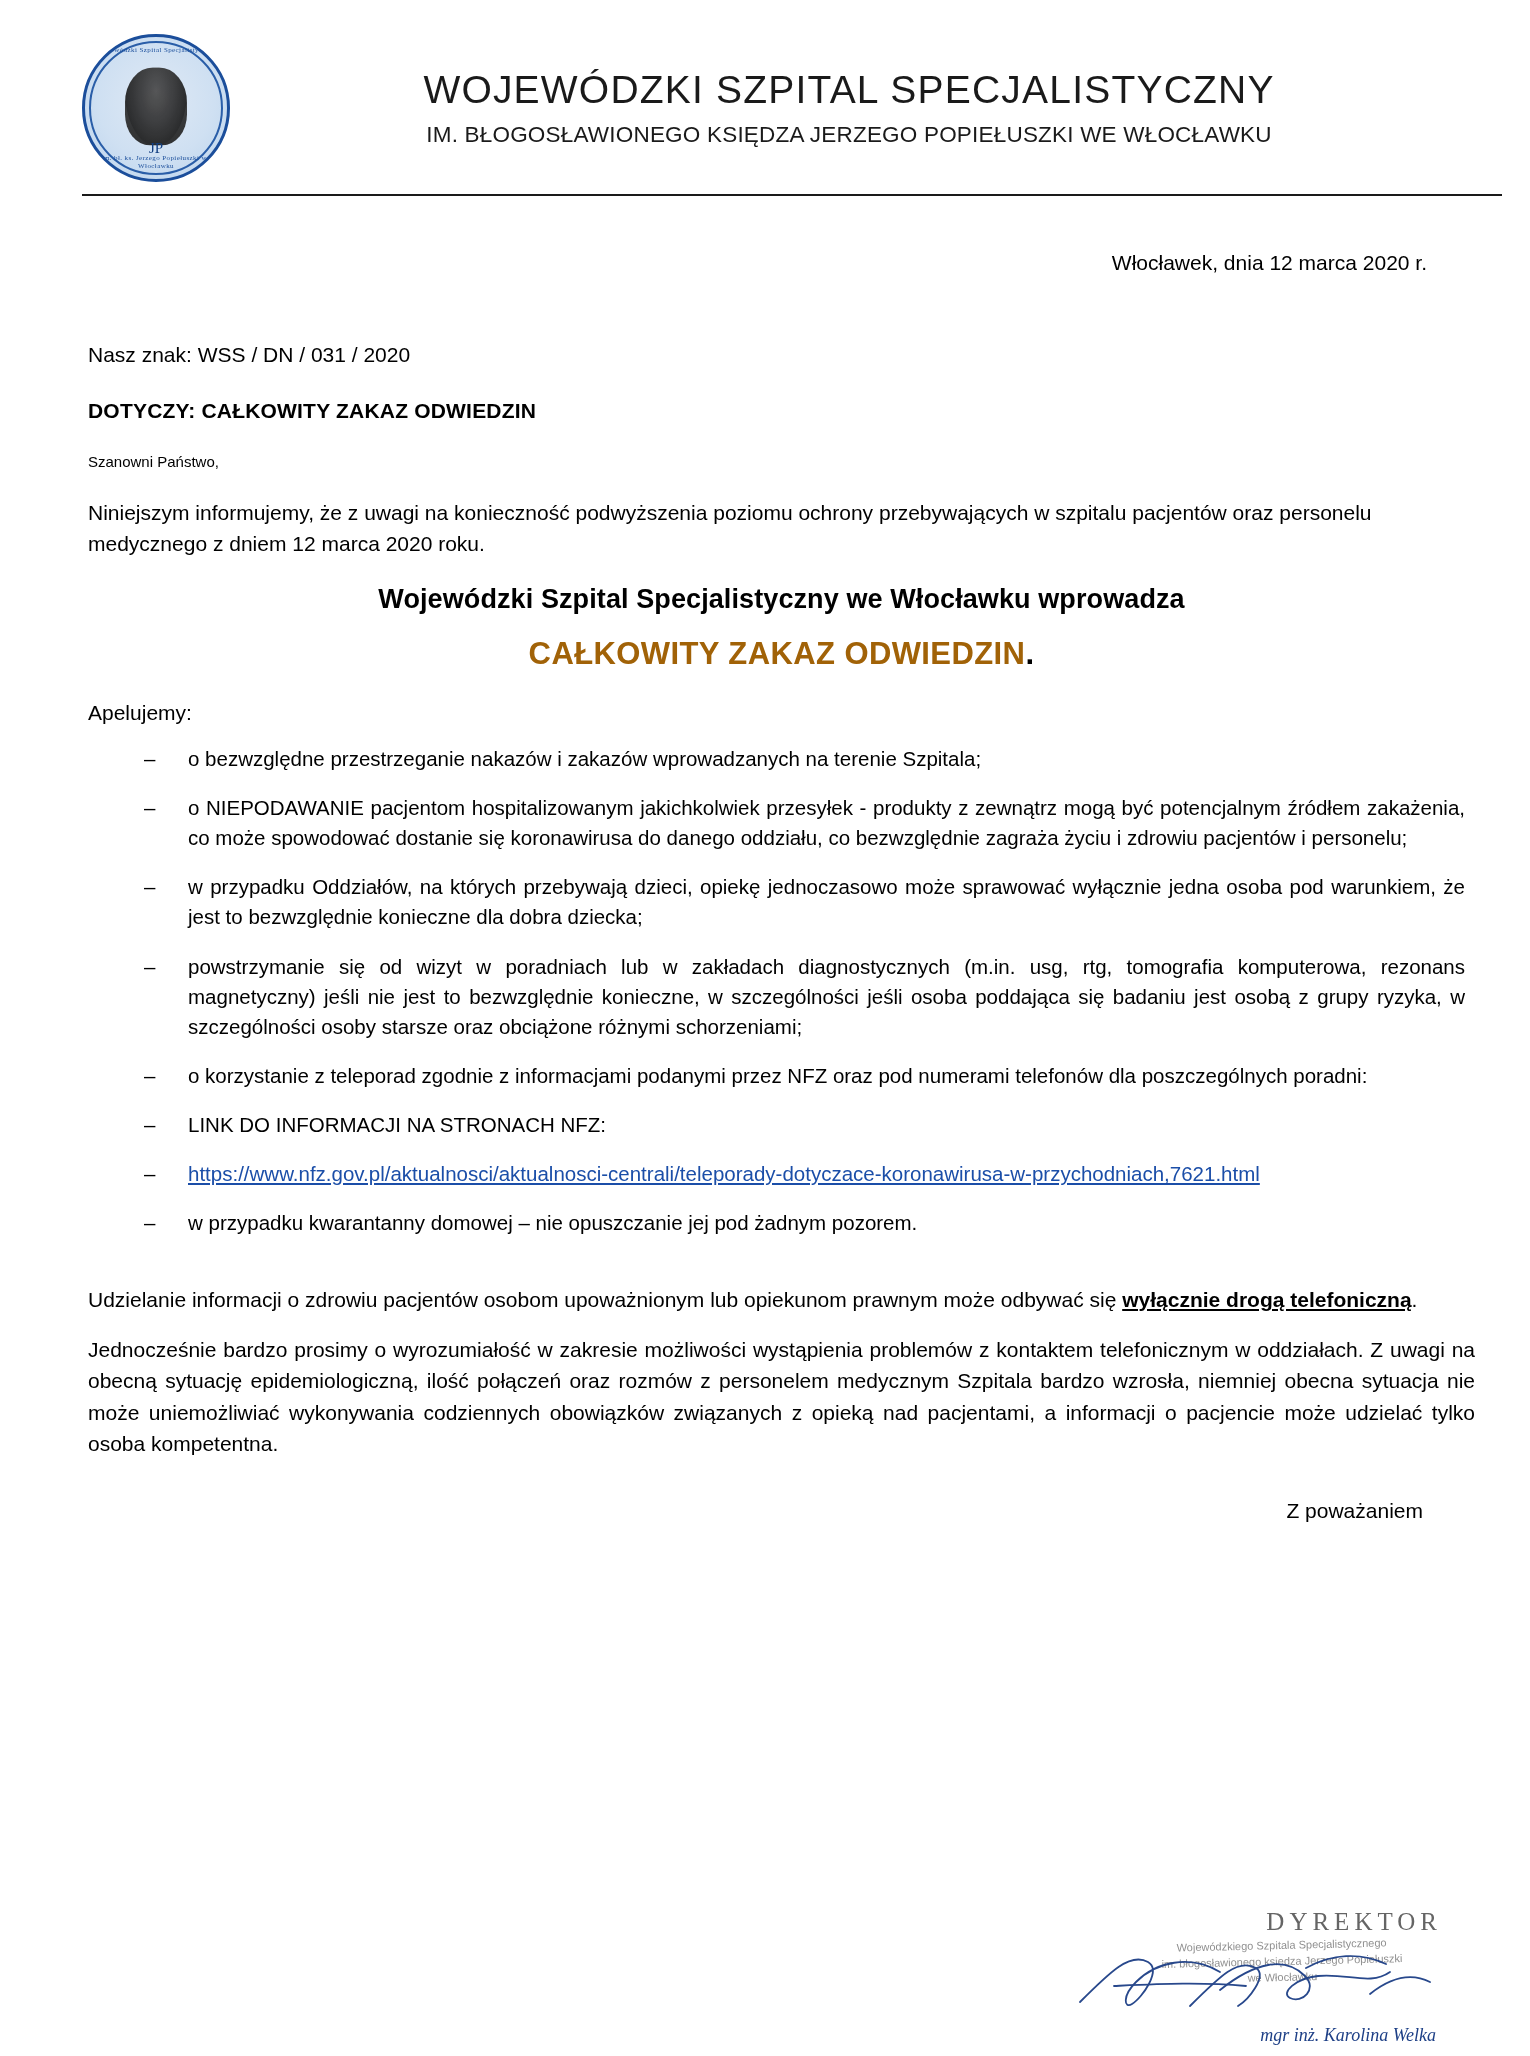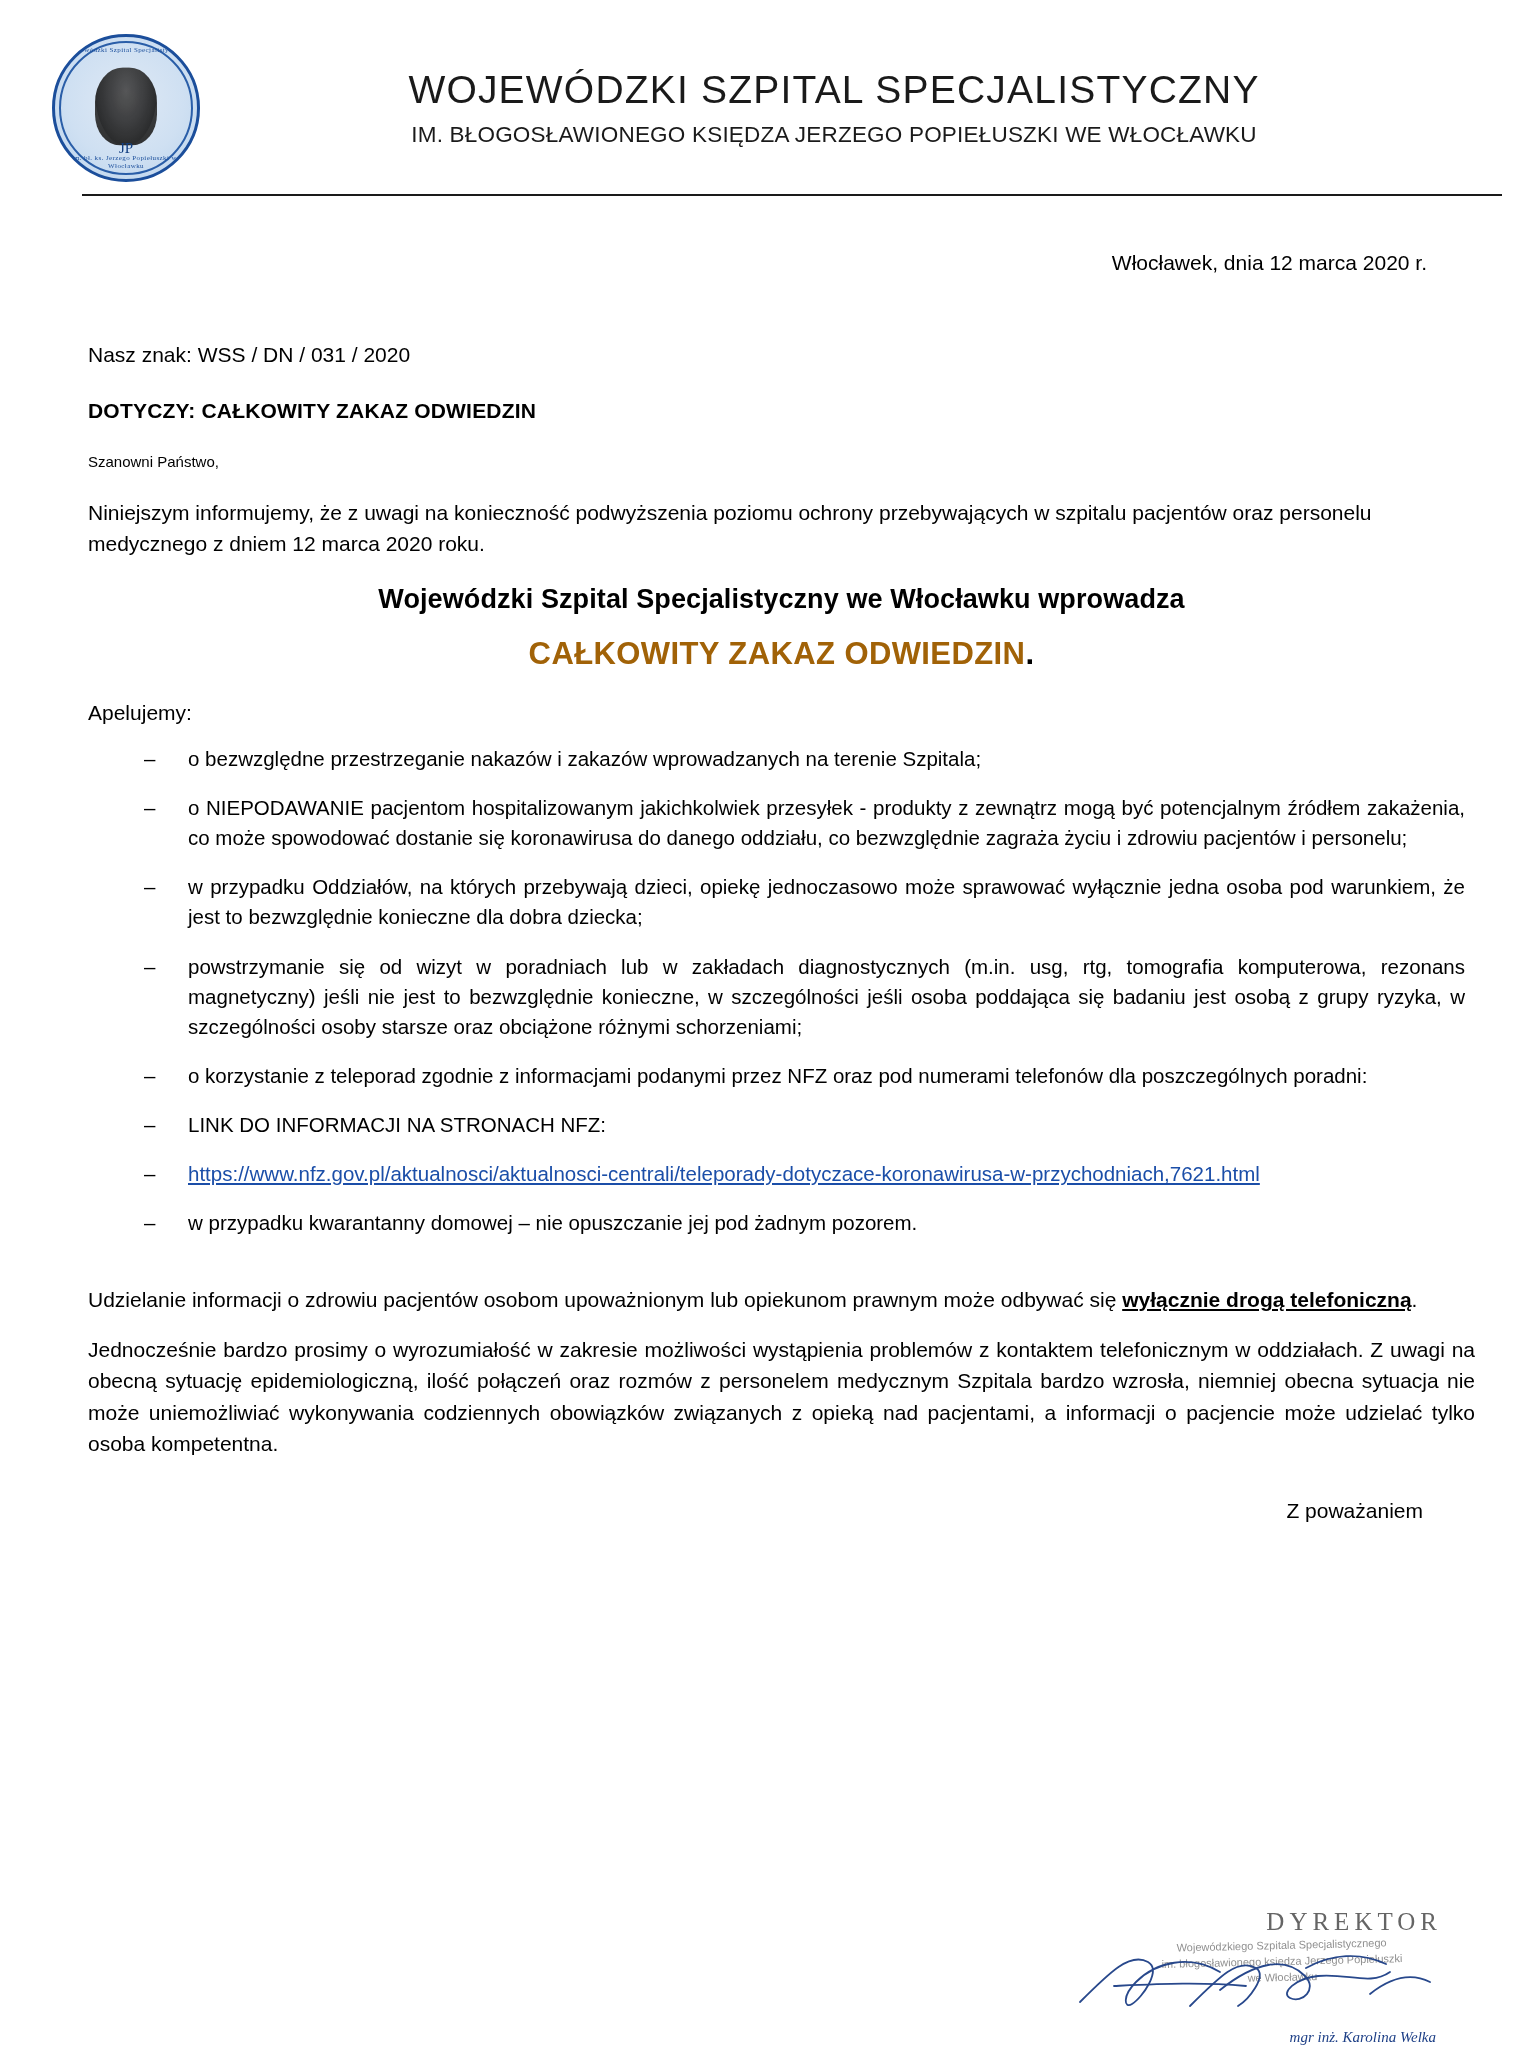--- a/index.html
+++ b/index.html
@@ -20,21 +20,21 @@
     width: 1530px;
     height: 2056px;
     box-sizing: border-box;
     padding: 0;
   }
 
   
   .header {
     display: flex;
     align-items: center;
-    padding: 34px 60px 0 52px;
+    padding: 34px 60px 0 82px;
     box-sizing: border-box;
   }
   .logo {
     width: 142px;
     height: 142px;
     flex: 0 0 142px;
     border-radius: 50%;
     position: relative;
     background: radial-gradient(circle at 50% 45%, #dfe9f5 0%, #cfe0f2 55%, #b9d2ec 100%);
     border: 3px solid #1b4e9b;
@@ -242,21 +242,21 @@
     width: 380px;
     height: 78px;
     opacity: .95;
   }
   .sig-name {
     position: absolute;
     right: 24px;
     bottom: 2px;
     font-family: "Liberation Serif", serif;
     font-style: italic;
-    font-size: 15px;
+    font-size: 18px;
     color: #1d3f86;
   }
 </style>
 </head>
 <body>
 
 <div class="page">
 
   <div class="header">
     <div class="logo">

